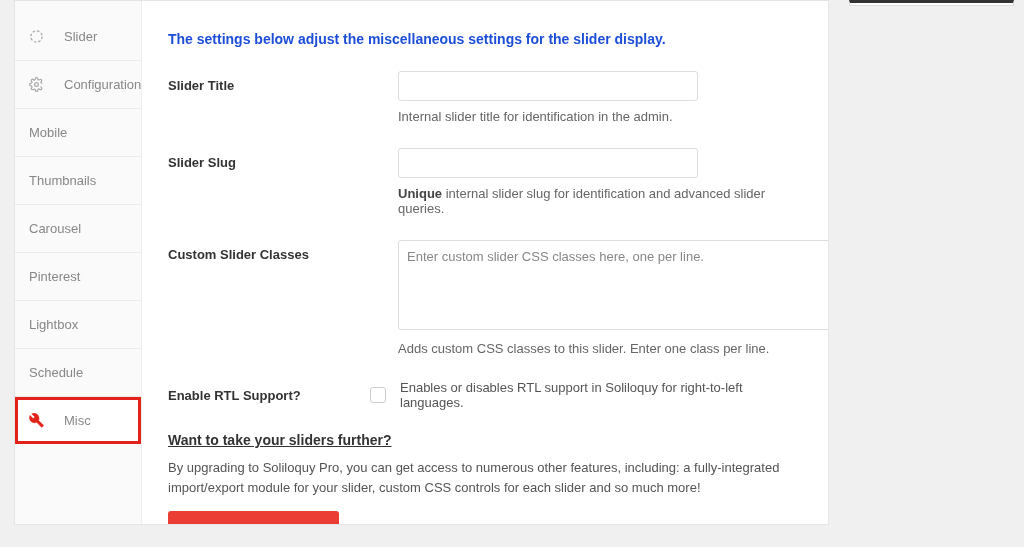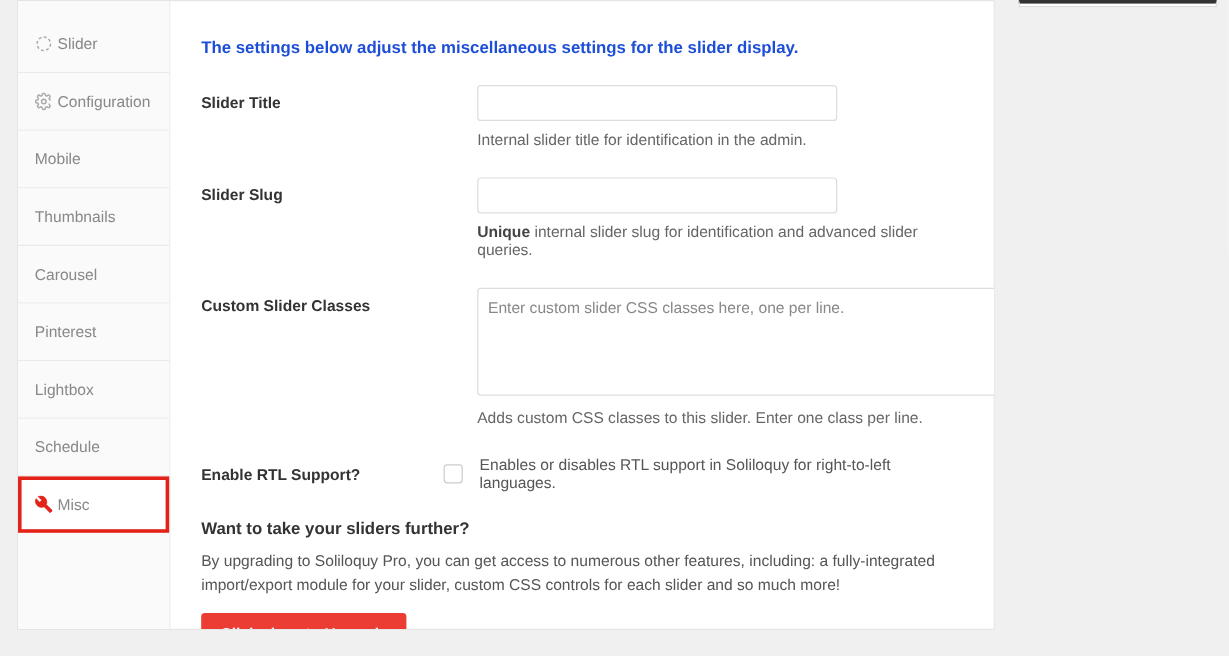--- a/index.html
+++ b/index.html
@@ -31,21 +31,21 @@
     }
     .sidebar {
       width: 127px;
       border-right: 1px solid #eee;
       padding: 12px 0 12px 0;
       background: #fafafa;
     }
     .sidebar-item {
       display: flex;
       align-items: center;
-      gap: 4px;
+      gap: 20px;
       padding: 16px 10px 16px 14px;
       color: #888;
       font-size: 13px;
       border-bottom: 1px solid #eaeaea;
       cursor: pointer;
       background: #fafafa;
     }
     .sidebar-item:last-child { border-bottom: none; }
     .sidebar-item.selected {
       outline: 3px solid #e3231a;
@@ -128,20 +128,21 @@
       border-radius: 3px;
       cursor: pointer;
       flex-shrink: 0;
     }
     .checkbox-desc { color: #555; font-size: 13px; }
     .subheading {
       font-weight: 700;
       font-size: 14px;
       color: #333;
       margin-bottom: 10px;
+      text-decoration: underline;
     }
     .upsell-text {
       color: #555;
       font-size: 13px;
       line-height: 1.5;
       margin-bottom: 14px;
     }
     .upgrade-btn {
       background: #ec3d35;
       color: #fff;

